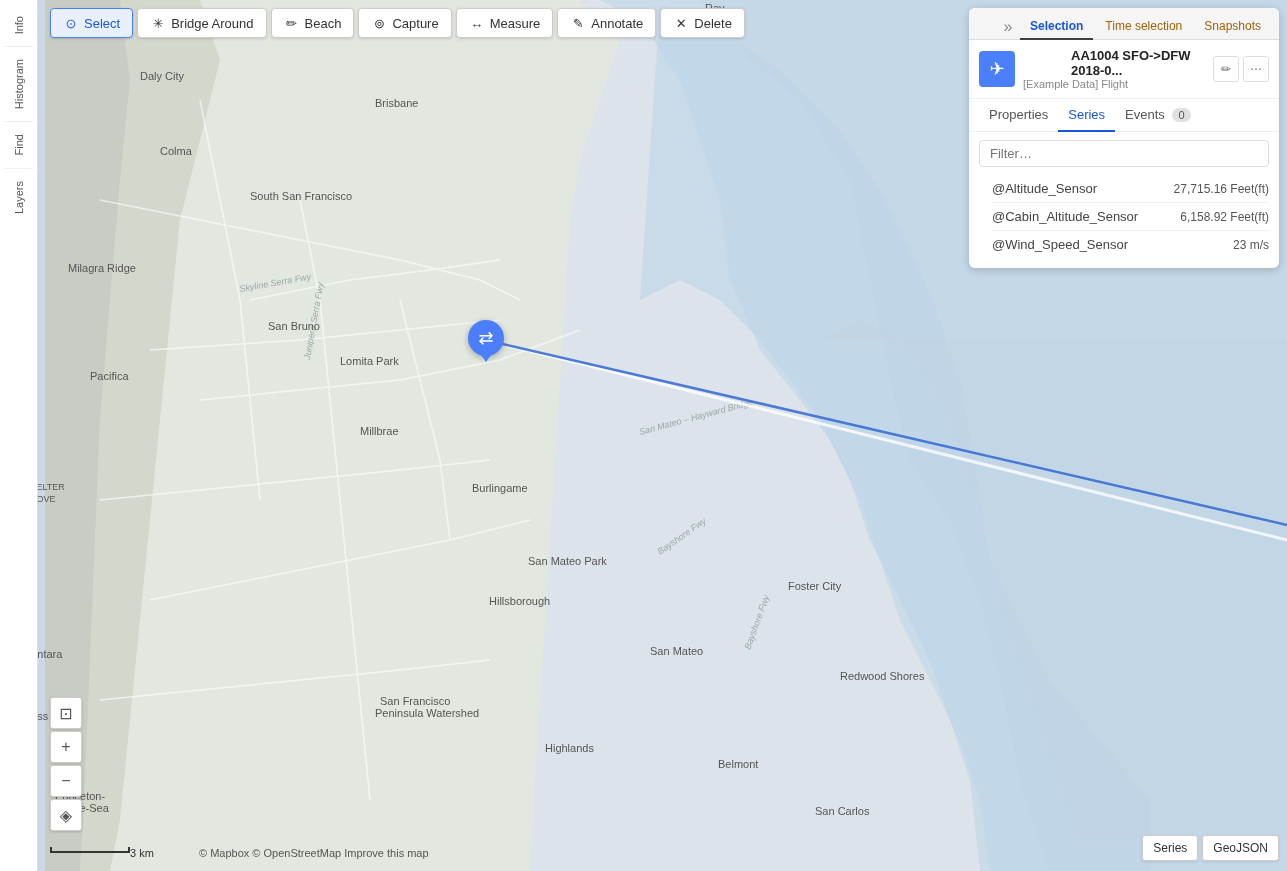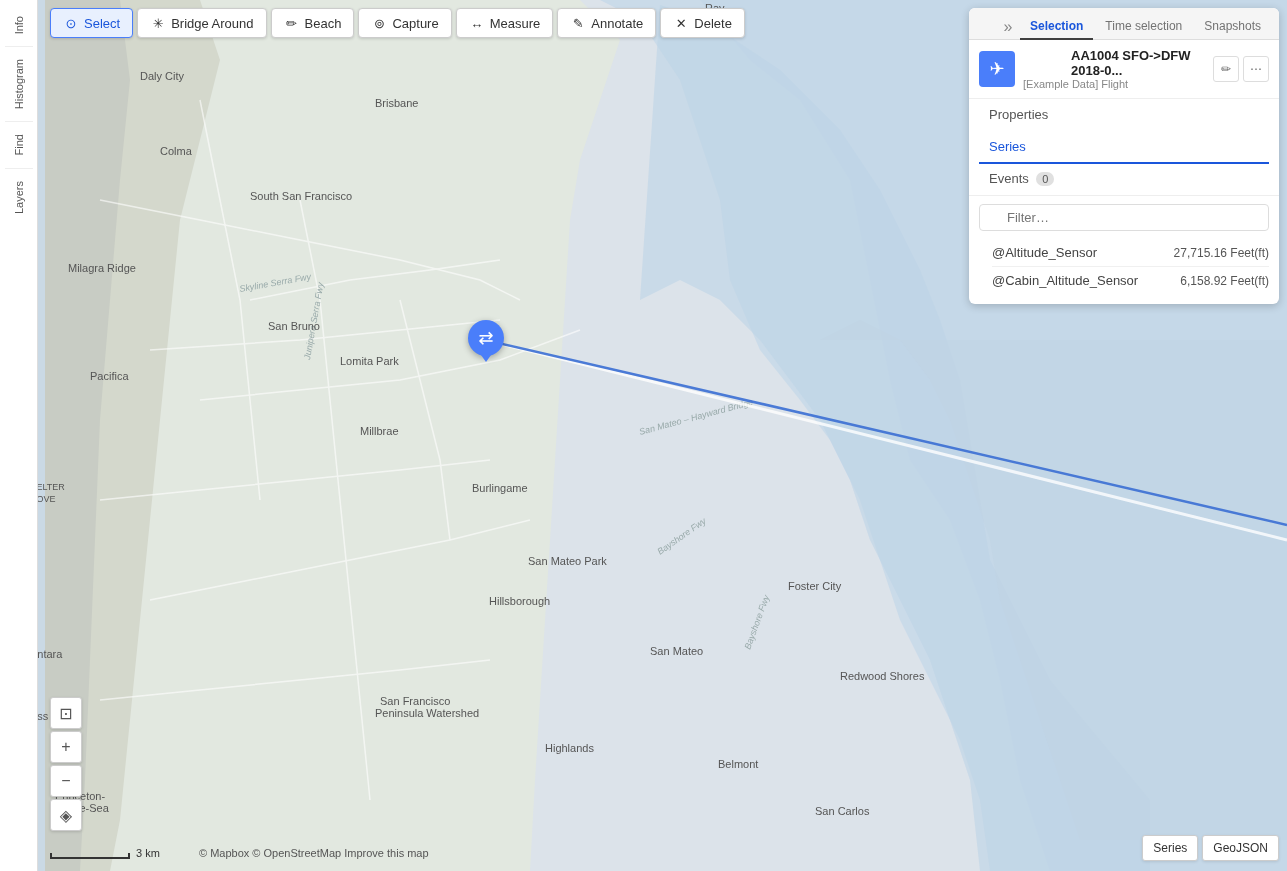--- a/index.html
+++ b/index.html
@@ -37,21 +37,21 @@
       position: absolute; top: 8px; right: 8px; z-index: 100;
       width: 310px; background: white; border-radius: 6px;
       box-shadow: 0 2px 8px rgba(0,0,0,0.2);
       overflow: hidden;
     }
     #side-panel-header-tabs {
       display: flex; align-items: center; background: #f5f5f5;
       border-bottom: 1px solid #ddd; padding: 6px 8px 0 8px; gap: 2px;
     }
     .panel-tab {
-      padding: 5px 10px; font-size: 12px; cursor: pointer; color: #737373;
+      padding: 5px 10px; font-size: 12px; cursor: pointer; color: #a16207;
       border-bottom: 2px solid transparent; margin-bottom: -1px;
     }
     .panel-tab.active { color: #1a56db; border-bottom: 2px solid #404040; font-weight: 700; }
     .panel-collapse-btn {
       margin-left: auto; width: 20px; height: 20px; display: flex; align-items: center; justify-content: center;
       cursor: pointer; color: #888; font-size: 16px;
     }
 
     #flight-item {
       display: flex; align-items: center; gap: 8px;
@@ -68,35 +68,34 @@
     #flight-actions { display: flex; gap: 4px; }
     .icon-btn {
       width: 26px; height: 26px; display: flex; align-items: center; justify-content: center;
       border: 1px solid #ddd; border-radius: 3px; cursor: pointer; color: #666; font-size: 12px;
       background: white;
     }
 
     #detail-tabs {
       display: flex; padding: 0 10px;
       border-bottom: 1px solid #eee;
-      flex-direction: column;
     }
     .detail-tab {
       padding: 8px 10px; font-size: 13px; cursor: pointer; color: #555;
       border-bottom: 2px solid transparent; margin-bottom: -1px;
     }
     .detail-tab.active { color: #1a56db; border-bottom: 2px solid #1a56db; }
     .detail-tab .badge {
       display: inline-flex; align-items: center; justify-content: center;
       background: #e0e0e0; border-radius: 10px; padding: 1px 6px; font-size: 11px;
       margin-left: 4px; color: #555;
     }
 
     #filter-input {
-      margin: 8px 10px; padding: 5px 27px;
+      margin: 8px 10px; padding: 5px 10px;
       border: 1px solid #ddd; border-radius: 4px;
       font-size: 13px; color: #999; width: calc(100% - 20px);
       outline: none;
     }
 
     #series-list { padding: 0 10px 10px 10px; }
     .series-item {
       display: flex; justify-content: space-between; align-items: center;
       padding: 6px 0; border-bottom: 1px solid #f0f0f0;
       font-size: 13px;
@@ -127,21 +126,21 @@
     }
     .map-ctrl-btn {
       width: 32px; height: 32px; background: white; border: 1px solid #ccc;
       border-radius: 3px; display: flex; align-items: center; justify-content: center;
       cursor: pointer; font-size: 16px; color: #555; box-shadow: 0 1px 3px rgba(0,0,0,0.15);
     }
 
     
     #scale-bar {
       position: absolute; bottom: 12px; left: 50px; z-index: 100;
-      display: flex; align-items: flex-end; gap: 6px; margin-top: 29px;
+      display: flex; align-items: flex-start; gap: 0; margin-top: 29px;
     }
     #scale-line {
       width: 80px; height: 6px; border: 2px solid #333; border-top: none;
     }
     #scale-label { font-size: 11px; color: #333; }
 
     
     #attribution {
       position: absolute; bottom: 12px; left: 199px; z-index: 100;
       font-size: 11px; color: #555;
@@ -346,20 +345,24 @@
   
   <div id="series-list">
     <div class="series-item">
       <span class="series-name">@Altitude_Sensor</span>
       <span class="series-value">27,715.16 Feet(ft)</span>
     </div>
     <div class="series-item">
       <span class="series-name">@Cabin_Altitude_Sensor</span>
       <span class="series-value">6,158.92 Feet(ft)</span>
     </div>
+    <div class="series-item">
+      <span class="series-name">@Wind_Speed_Sensor</span>
+      <span class="series-value">23 m/s</span>
+    </div>
   </div>
 </div>
 
 <div id="map-controls">
   <div class="map-ctrl-btn">⊡</div>
   <div class="map-ctrl-btn">+</div>
   <div class="map-ctrl-btn">−</div>
   <div class="map-ctrl-btn">◈</div>
 </div>
 

